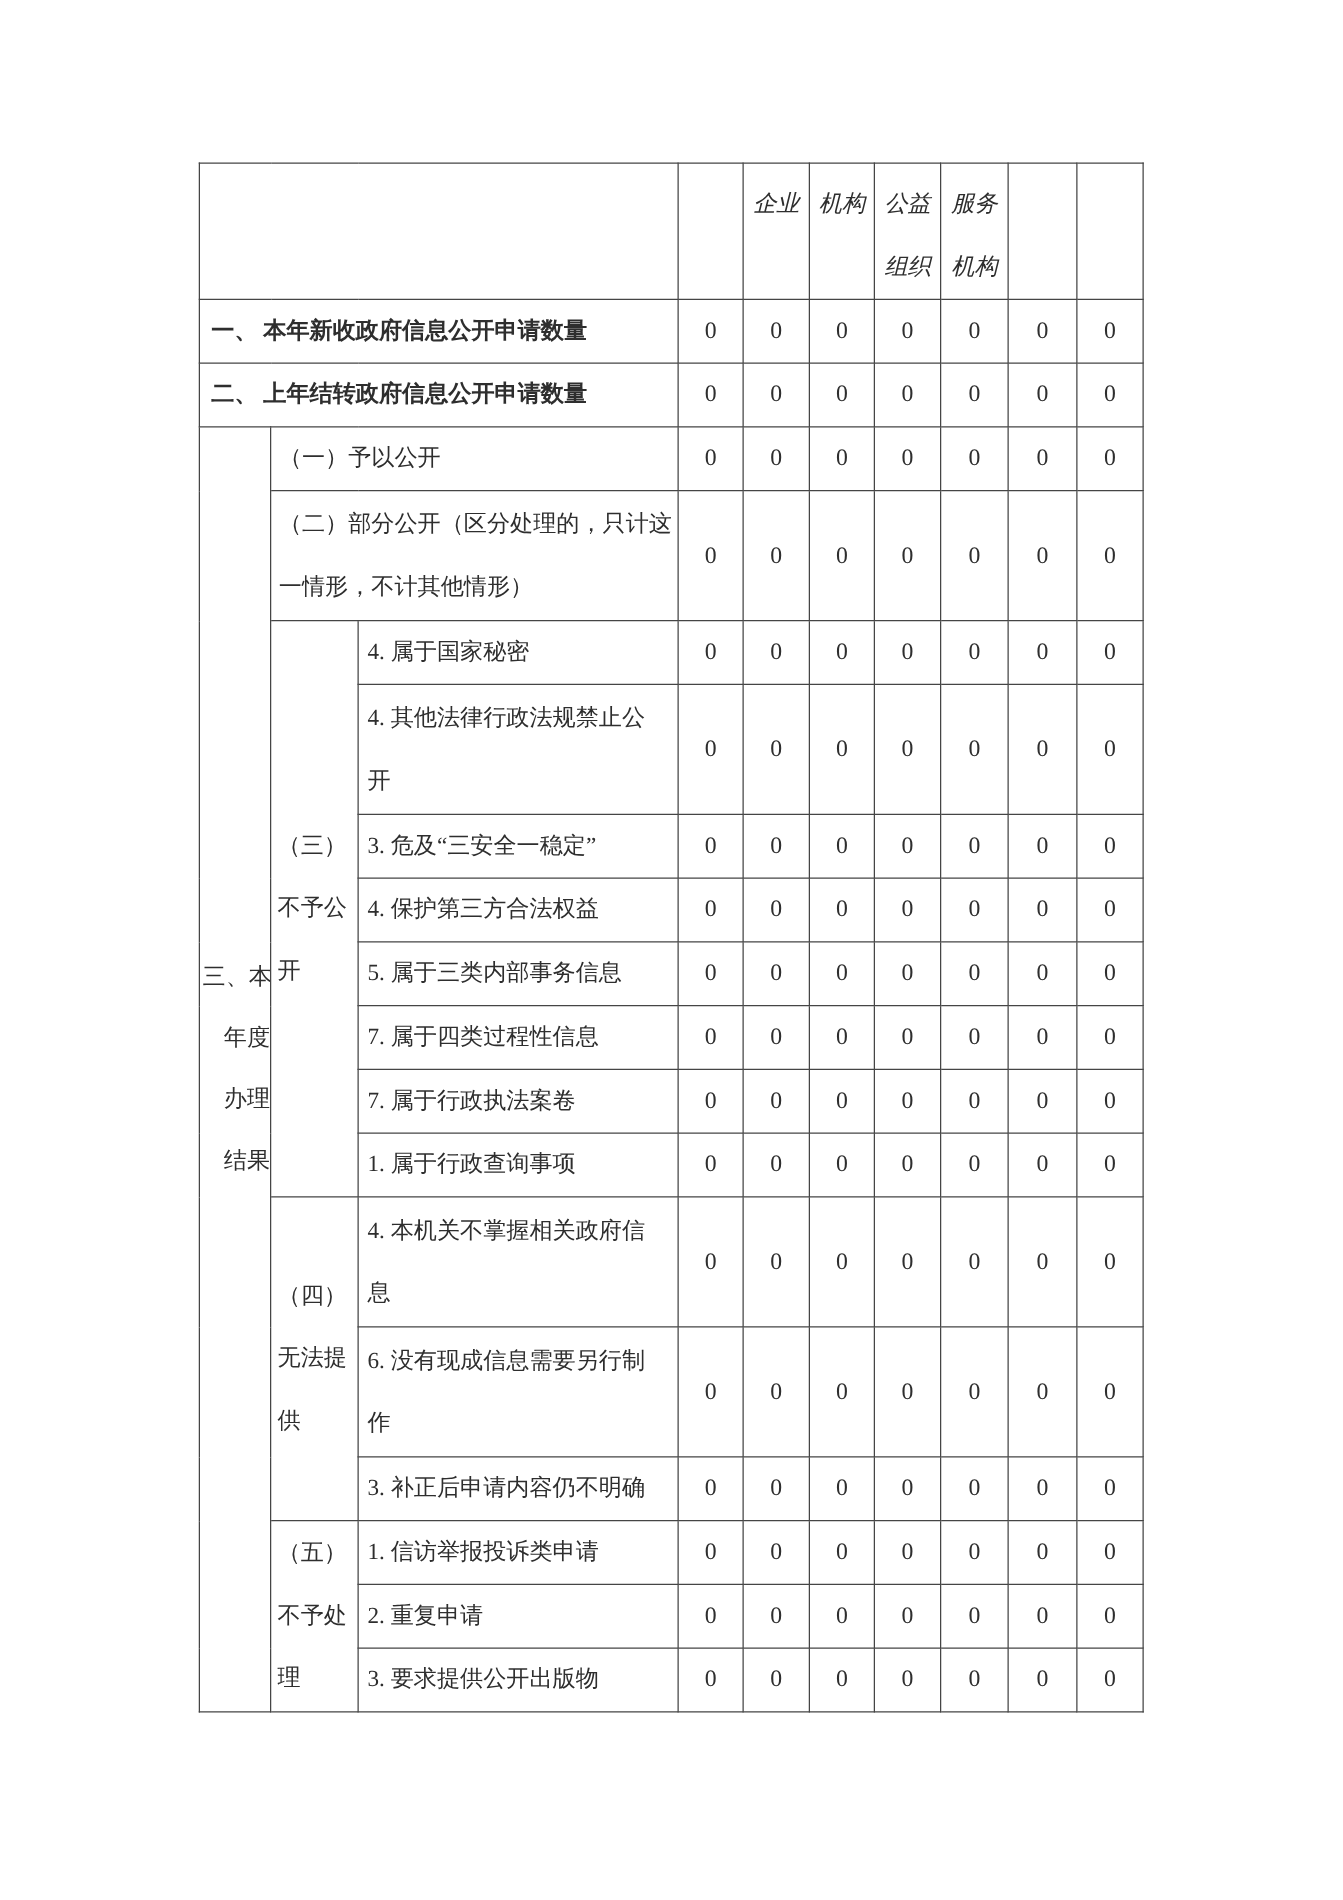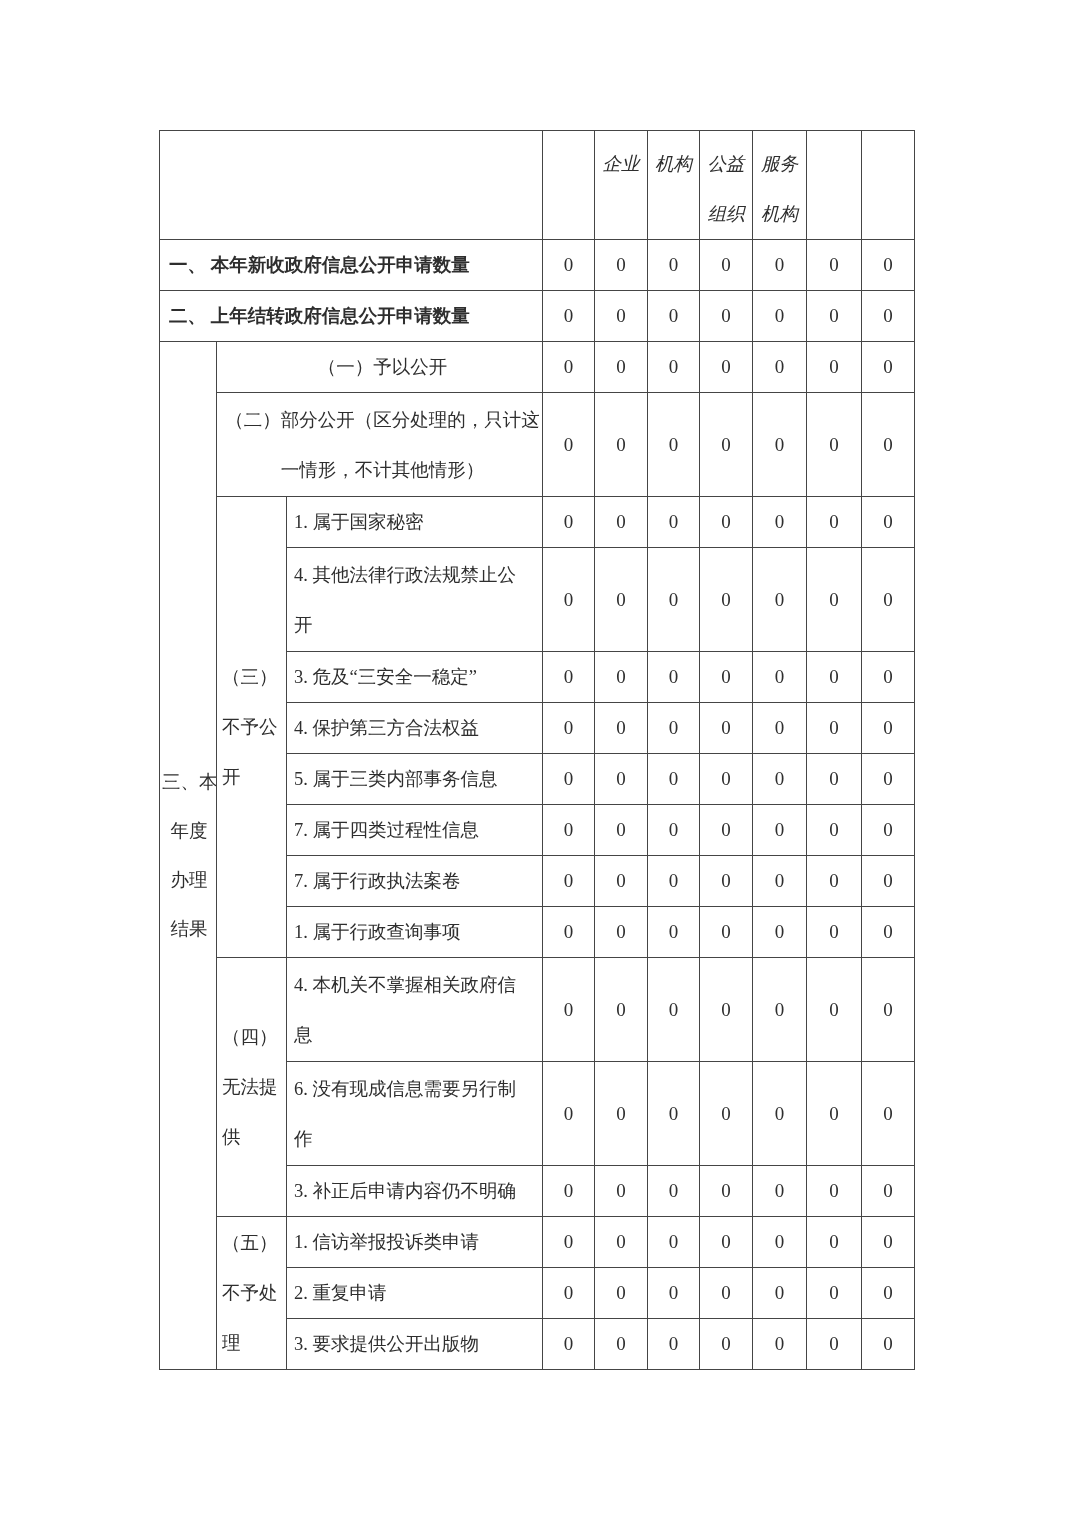--- a/index.html
+++ b/index.html
@@ -31,23 +31,23 @@
   tr.s  { height: 51px;  }
   tr.d  { height: 104px; }
   td.corner { }
   td.hdr {
     text-align: center;
     vertical-align: top;
     padding-top: 8px;
     font-style: italic;
   }
   td.lbl { text-align: left; padding-left: 9px; font-weight: bold; }
-  td.grp { text-align: center; padding-left: 6px; font-family: Liberation Serif, serif; }
+  td.grp { text-align: left; padding-left: 6px; font-family: Liberation Serif, serif; }
   td.sub { text-align: left; padding-left: 7px; }
-  td.c0  { text-align: center; padding-left: 2px; line-height: 49px; margin-left: 36px; }
+  td.c0  { text-align: right; padding-left: 2px; line-height: 49px; margin-left: 36px; }
   td.c1  { text-align: left; padding-left: 5px; line-height: 50px; }
   td.val { text-align: center; font-size: 19px; }
 </style>
 </head>
 <body>
 
 <table class="report">
   <colgroup>
     <col style="width:57px">
       <col style="width:70px">
@@ -120,21 +120,21 @@
         <td class="val">0</td>
         <td class="val">0</td>
         <td class="val">0</td>
         <td class="val">0</td>
     </tr>
 
     <tr class="s">
       <td class="c1" rowspan="8">（三）
 不予公
 开</td>
-      <td class="sub">1. 属于国家秘密</td>
+      <td class="sub">4. 属于国家秘密</td>
       <td class="val">0</td>
         <td class="val">0</td>
         <td class="val">0</td>
         <td class="val">0</td>
         <td class="val">0</td>
         <td class="val">0</td>
         <td class="val">0</td>
     </tr>
 
     <tr class="d">

